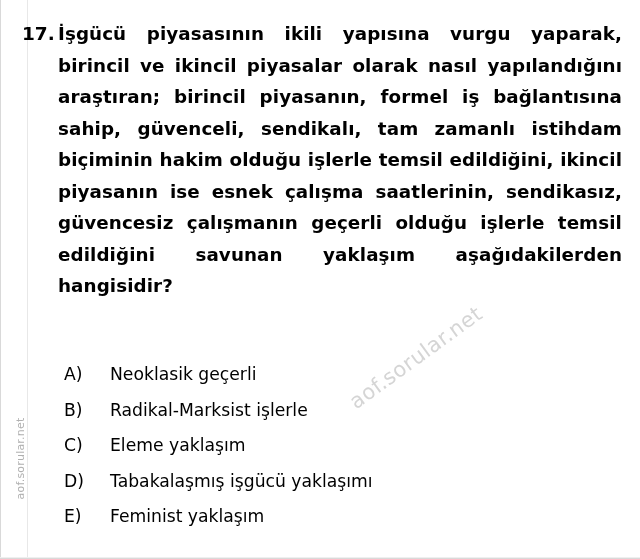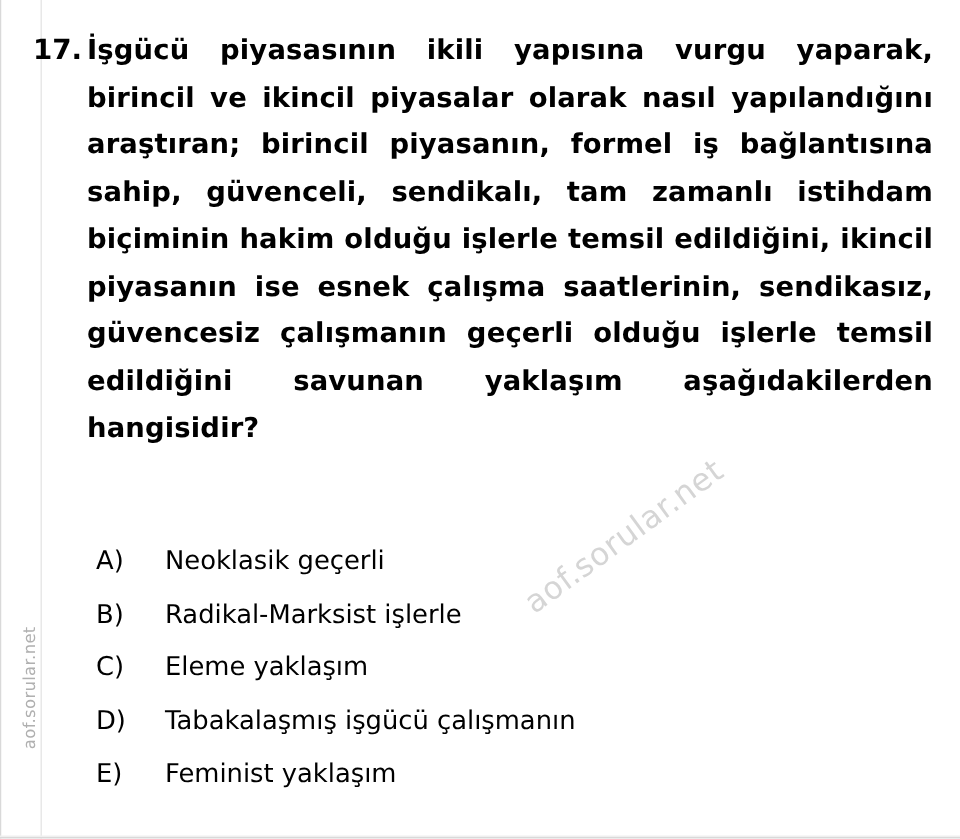--- a/index.html
+++ b/index.html
@@ -158,21 +158,21 @@
     <div class="option">
       <span class="opt-letter">B)</span>
       <span class="opt-label">Radikal-Marksist işlerle</span>
     </div>
     <div class="option">
       <span class="opt-letter">C)</span>
       <span class="opt-label">Eleme yaklaşım</span>
     </div>
     <div class="option">
       <span class="opt-letter">D)</span>
-      <span class="opt-label">Tabakalaşmış işgücü çalışmanın</span>
+      <span class="opt-label">Tabakalaşmış işgücü yaklaşımı</span>
     </div>
     <div class="option">
       <span class="opt-letter">E)</span>
       <span class="opt-label">Feminist yaklaşım</span>
     </div>
   </div>
 
   <div class="watermark-diagonal">aof.sorular.net</div>
 
 </div>

